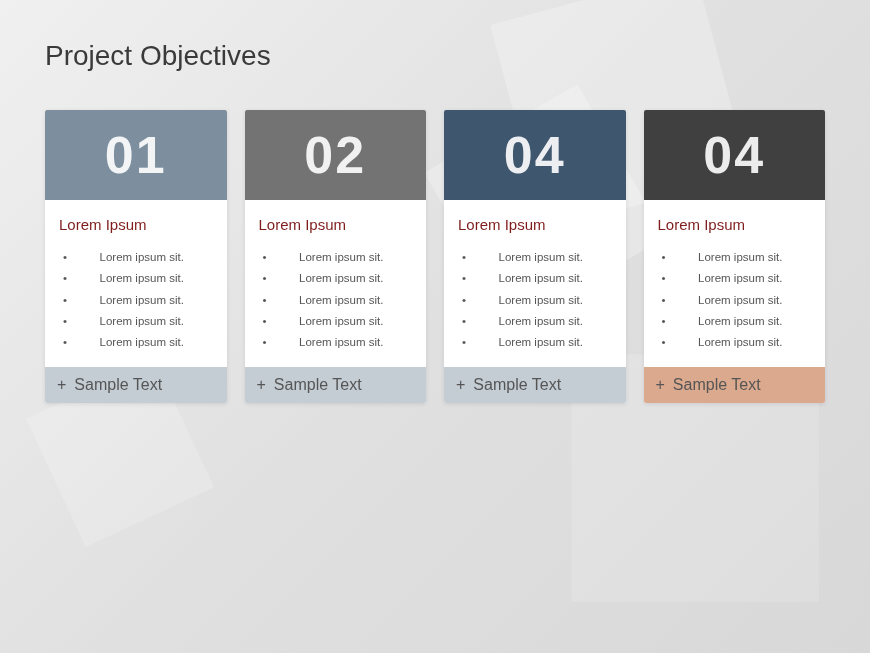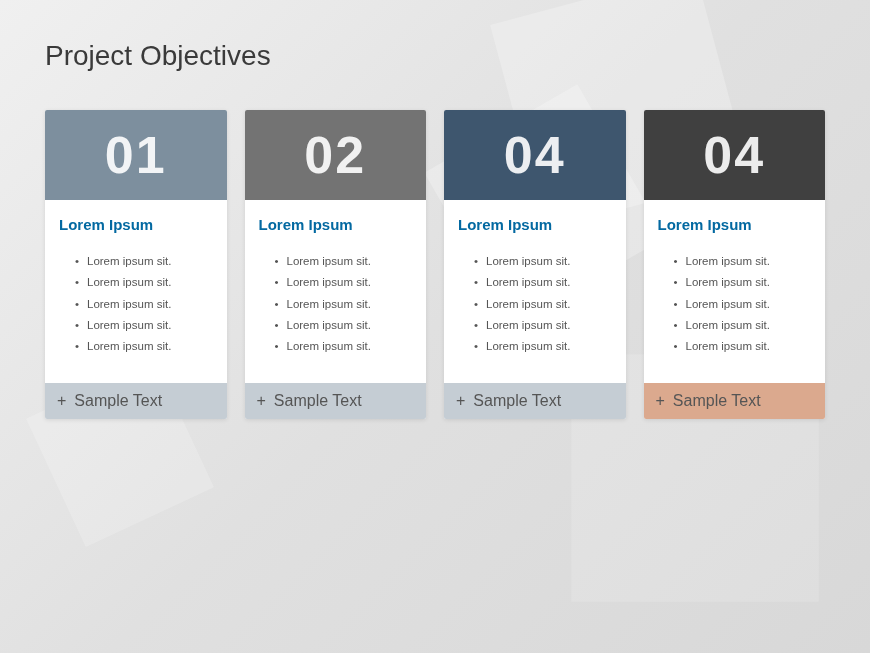--- a/index.html
+++ b/index.html
@@ -100,30 +100,31 @@
 
     .card-body {
       padding: 16px 14px 10px 14px;
       flex: 1;
       display: flex;
       flex-direction: column;
     }
 
     .card-heading {
       font-size: 15px;
-      font-weight: 700;
-      color: #0369a1;
-      margin-bottom: 2px;
+      font-weight: 400;
+      color: #7f1d1d;
+      margin-bottom: 10px;
     }
 
     .card-list {
       list-style: none;
       padding: 0;
-      margin: 16px;
+      margin: 4px;
       flex: 1;
+      text-align: center;
     }
 
     .card-list li {
       font-size: 11.5px;
       color: #555;
       padding: 2px 0 2px 12px;
       position: relative;
       line-height: 1.5;
     }
 

